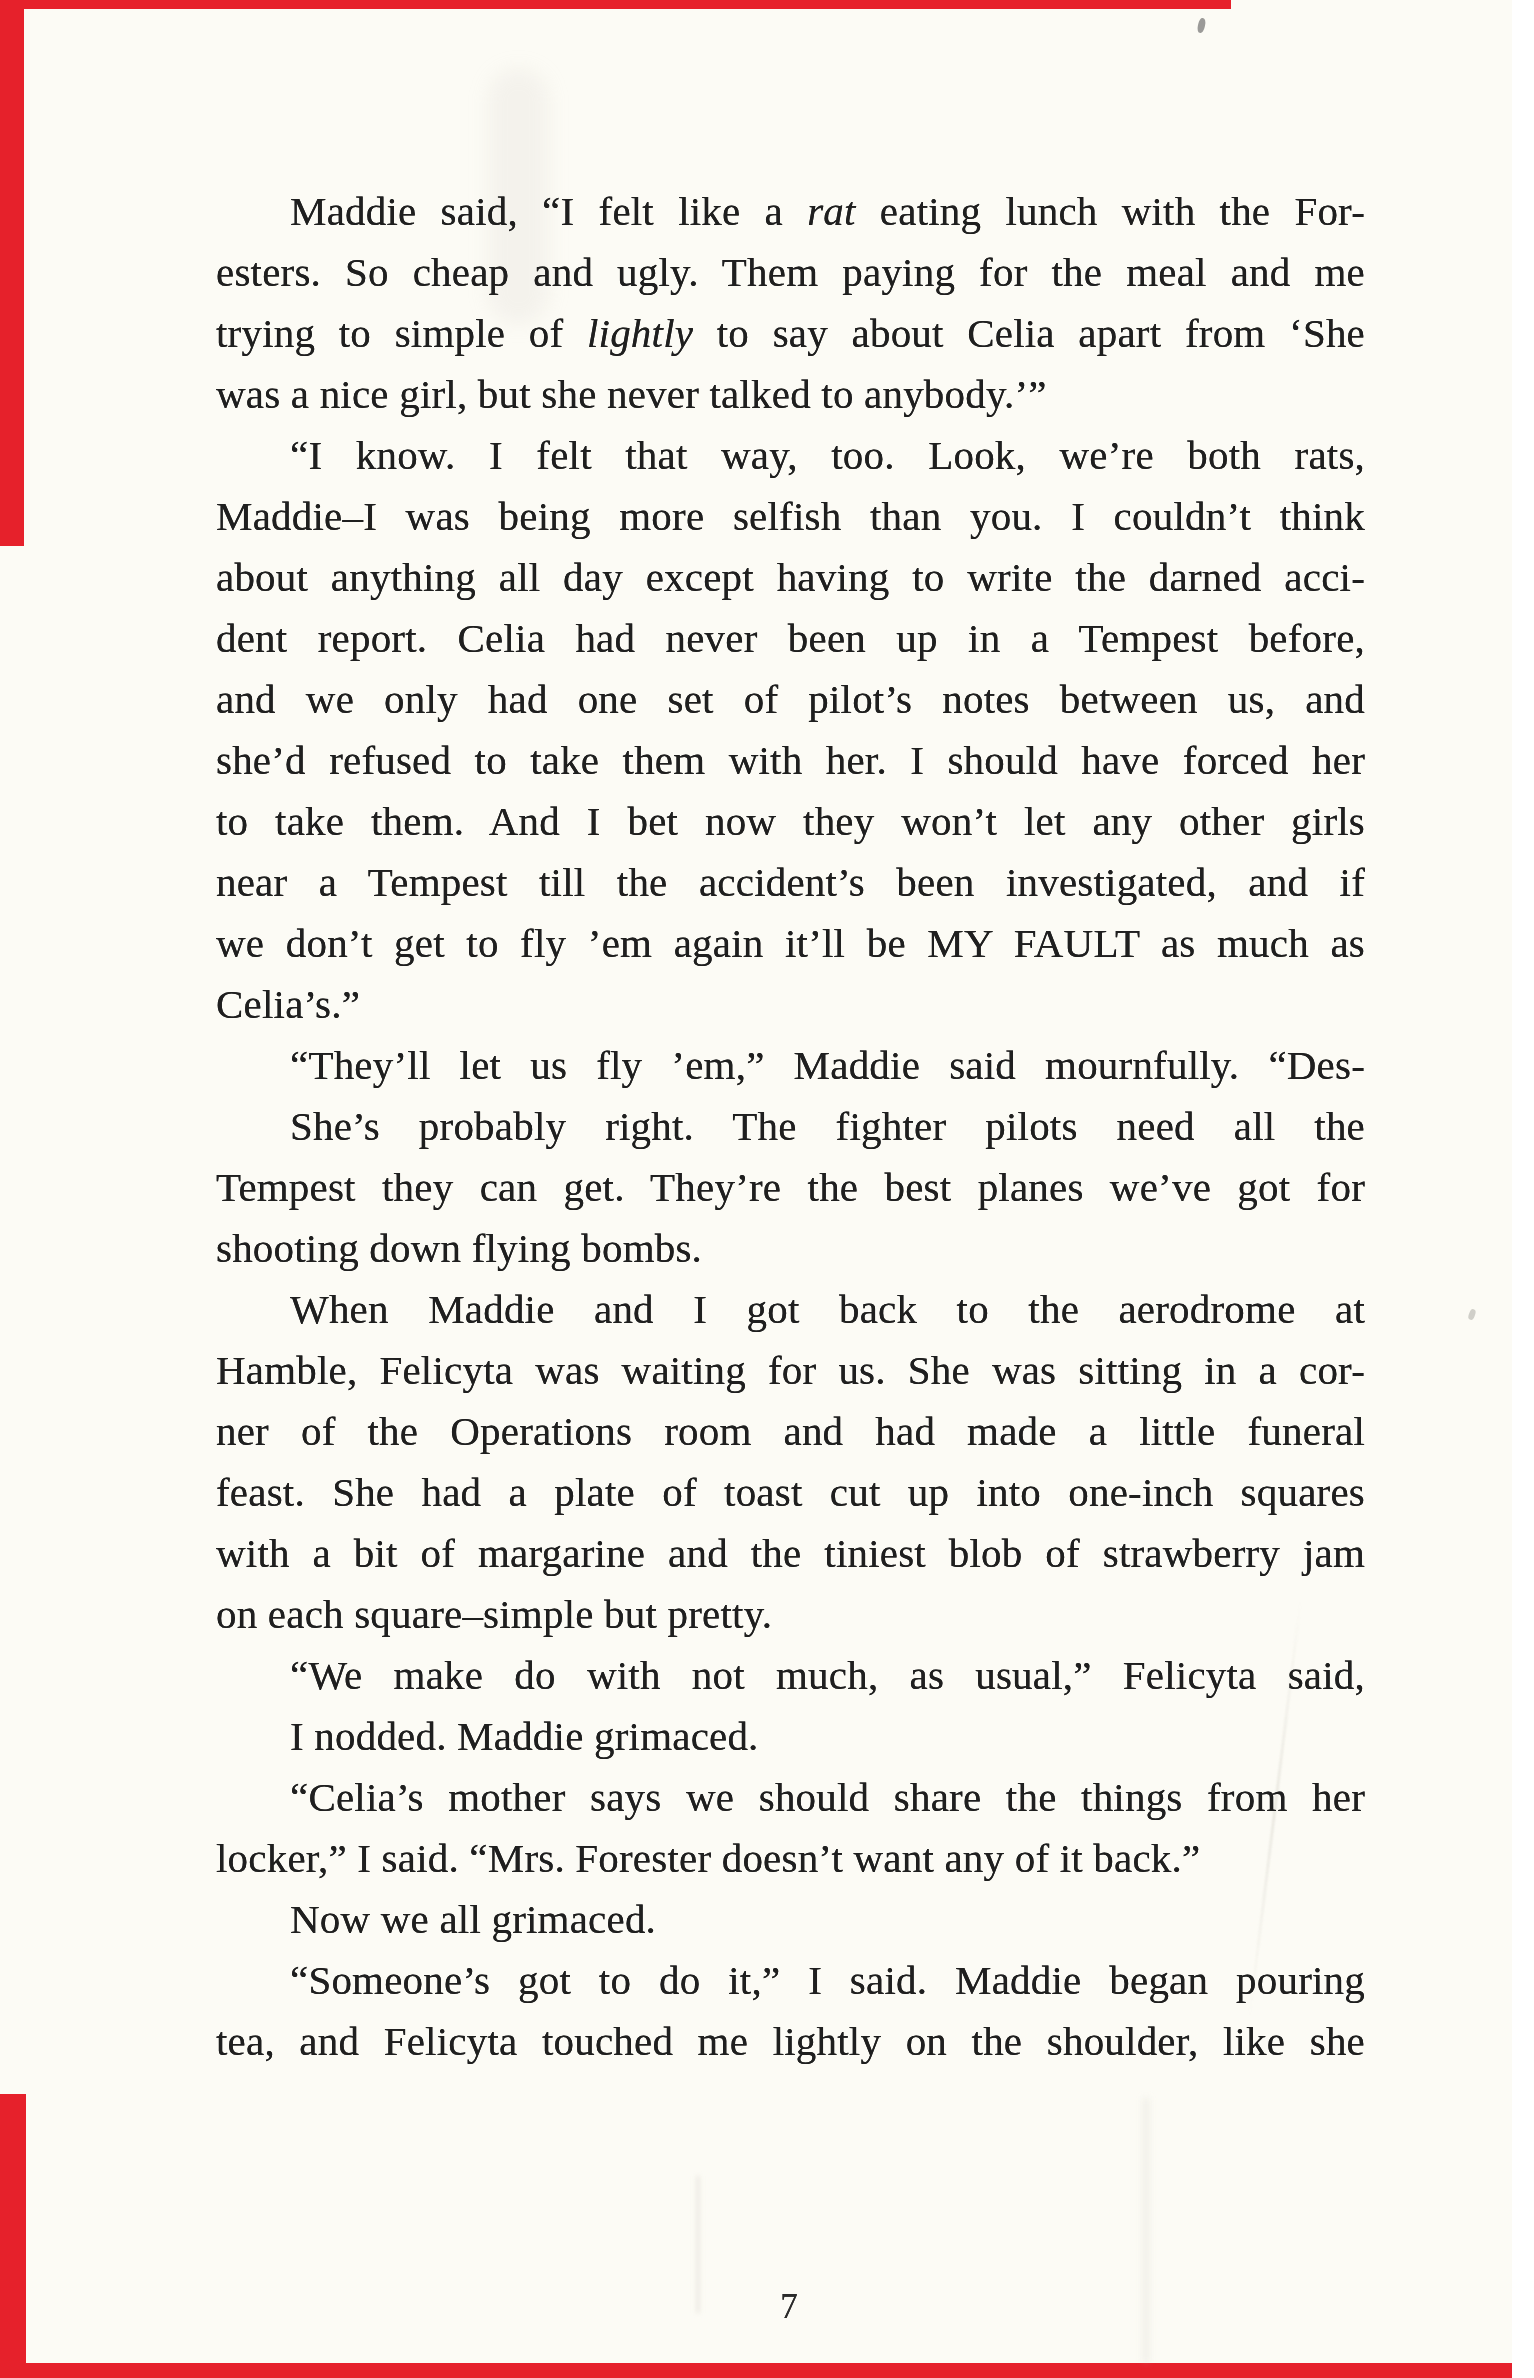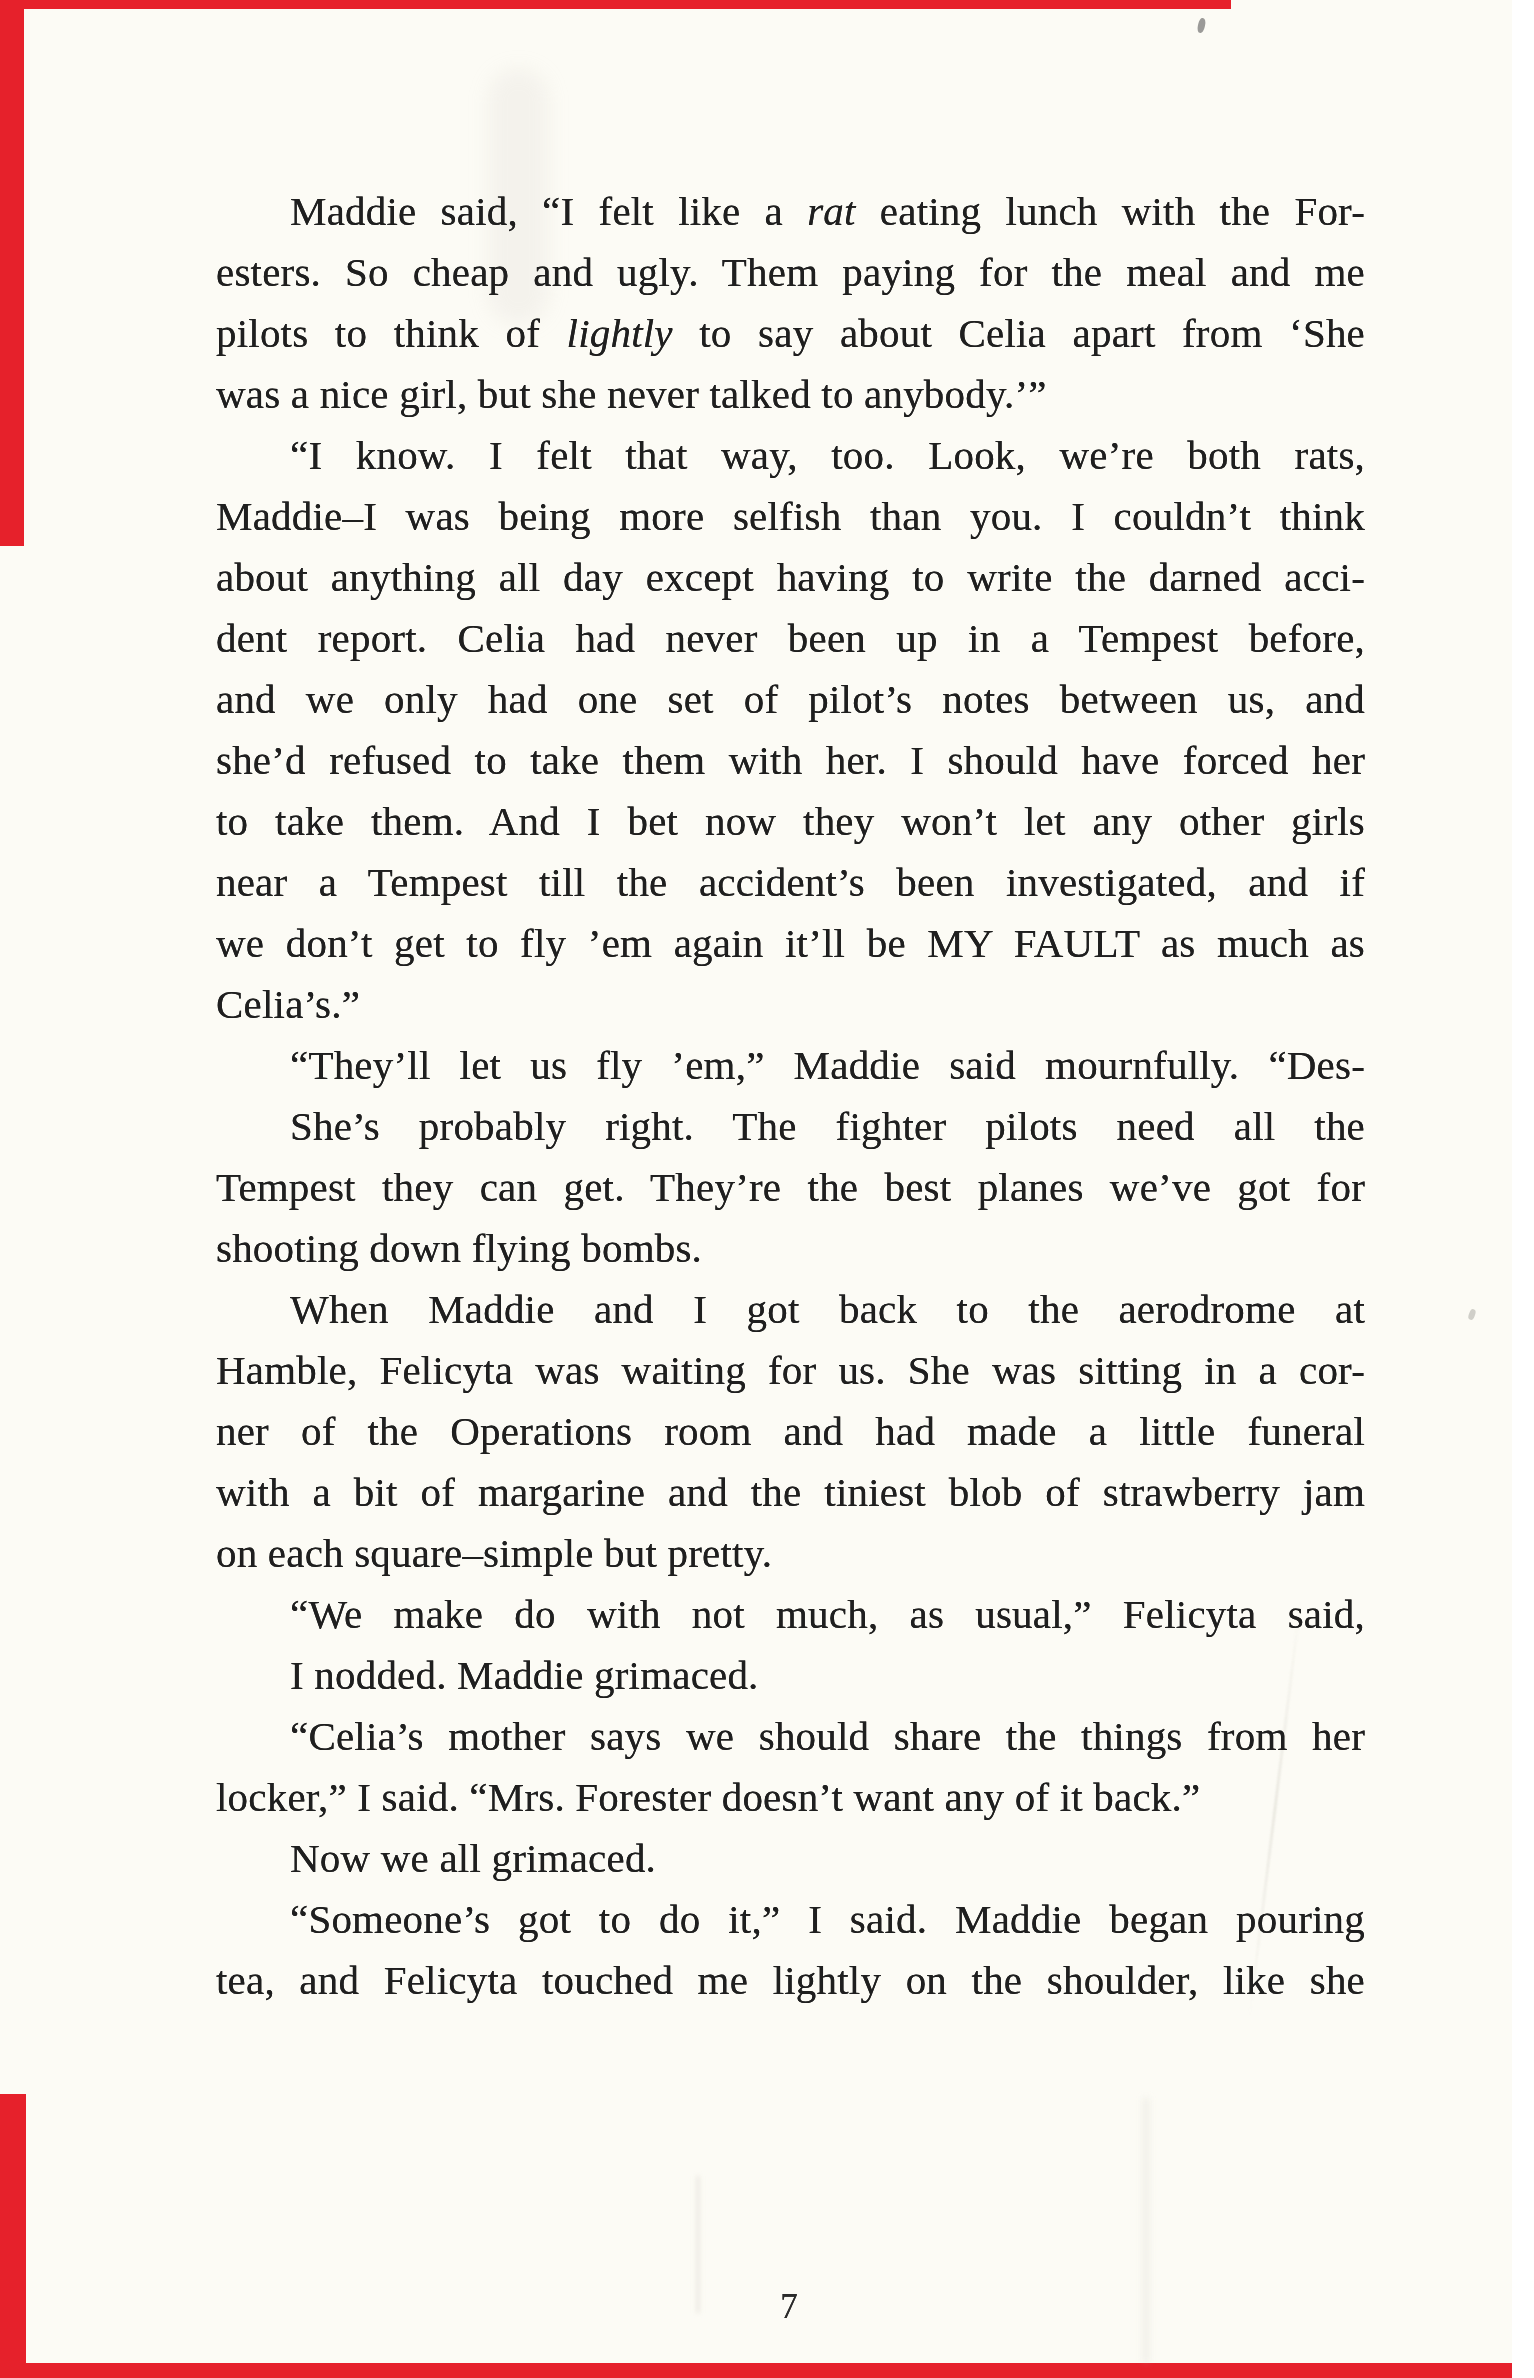--- a/index.html
+++ b/index.html
@@ -106,39 +106,40 @@
   <div class="artifact" id="smudge-top"></div>
   <div class="artifact" id="crease-right"></div>
   <div class="artifact" id="streak-bottom-1"></div>
   <div class="artifact" id="streak-bottom-2"></div>
   <div class="artifact" id="speck-top-right"></div>
   <div class="artifact" id="speck-right-mid"></div>
 
   <main id="text-block">
       <div class="line indent"><span>Maddie said, “I felt like a </span><span class="it">rat</span><span> eating lunch with the For-</span></div>
       <div class="line"><span>esters. So cheap and ugly. Them paying for the meal and me</span></div>
-      <div class="line"><span>pilots to think of </span><span class="it">lightly</span><span> to say about Celia apart from ‘She</span></div>
+      <div class="line"><span>trying to simple of </span><span class="it">lightly</span><span> to say about Celia apart from ‘She</span></div>
       <div class="line end"><span>was a nice girl, but she never talked to anybody.’”</span></div>
       <div class="line indent"><span>“I know. I felt that way, too. Look, we’re both rats,</span></div>
       <div class="line"><span>Maddie–I was being more selfish than you. I couldn’t think</span></div>
       <div class="line"><span>about anything all day except having to write the darned acci-</span></div>
       <div class="line"><span>dent report. Celia had never been up in a Tempest before,</span></div>
       <div class="line"><span>and we only had one set of pilot’s notes between us, and</span></div>
       <div class="line"><span>she’d refused to take them with her. I should have forced her</span></div>
       <div class="line"><span>to take them. And I bet now they won’t let any other girls</span></div>
       <div class="line"><span>near a Tempest till the accident’s been investigated, and if</span></div>
       <div class="line"><span>we don’t get to fly ’em again it’ll be MY FAULT as much as</span></div>
       <div class="line end"><span>Celia’s.”</span></div>
       <div class="line indent"><span>“They’ll let us fly ’em,” Maddie said mournfully. “Des-</span></div>
       <div class="line indent"><span>She’s probably right. The fighter pilots need all the</span></div>
       <div class="line"><span>Tempest they can get. They’re the best planes we’ve got for</span></div>
       <div class="line end"><span>shooting down flying bombs.</span></div>
       <div class="line indent"><span>When Maddie and I got back to the aerodrome at</span></div>
       <div class="line"><span>Hamble, Felicyta was waiting for us. She was sitting in a cor-</span></div>
       <div class="line"><span>ner of the Operations room and had made a little funeral</span></div>
+      <div class="line"><span>feast. She had a plate of toast cut up into one-inch squares</span></div>
       <div class="line"><span>with a bit of margarine and the tiniest blob of strawberry jam</span></div>
       <div class="line end"><span>on each square–simple but pretty.</span></div>
       <div class="line indent"><span>“We make do with not much, as usual,” Felicyta said,</span></div>
       <div class="line indent end"><span>I nodded. Maddie grimaced.</span></div>
       <div class="line indent"><span>“Celia’s mother says we should share the things from her</span></div>
       <div class="line end"><span>locker,” I said. “Mrs. Forester doesn’t want any of it back.”</span></div>
       <div class="line indent end"><span>Now we all grimaced.</span></div>
       <div class="line indent"><span>“Someone’s got to do it,” I said. Maddie began pouring</span></div>
       <div class="line"><span>tea, and Felicyta touched me lightly on the shoulder, like she</span></div>
     </main>

